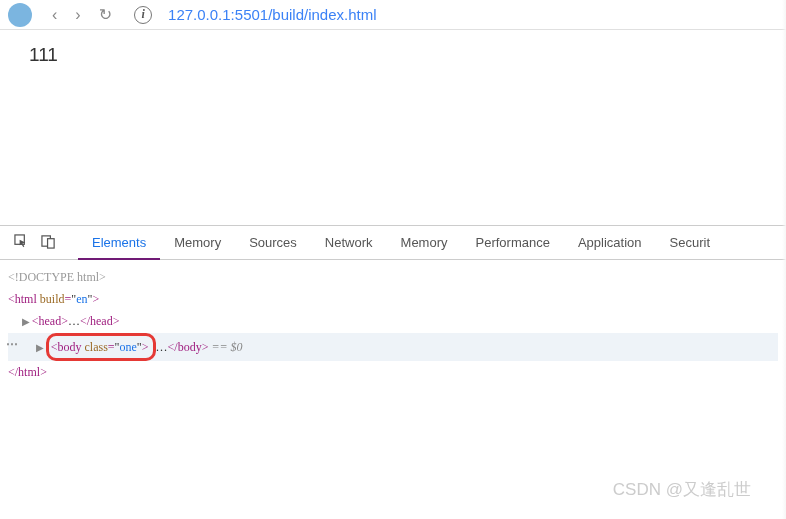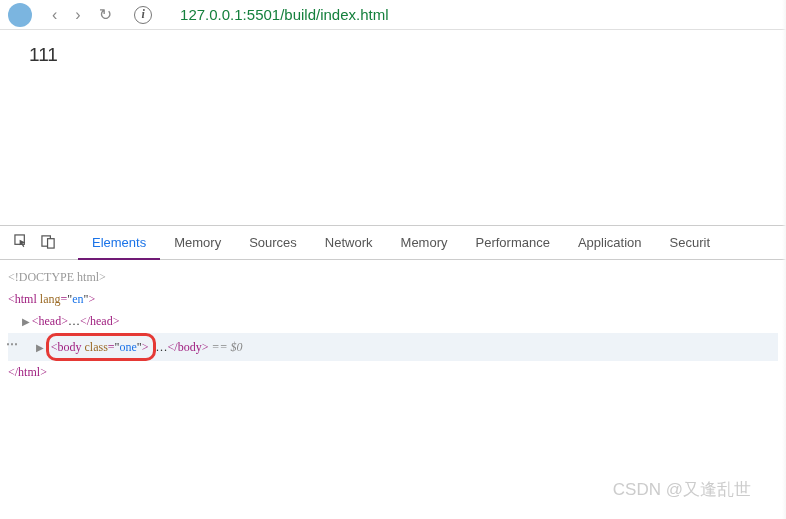--- a/index.html
+++ b/index.html
@@ -2,21 +2,21 @@
 <html><head>
 <meta charset="utf-8">
 <style>
 * { box-sizing: border-box; margin: 0; padding: 0; }
 body { font-family: Arial, sans-serif; font-size: 13px; color: #333; background: #fff; width: 786px; height: 519px; position: relative; overflow: hidden; }
 
 .browser-bar { display: flex; align-items: center; height: 30px; padding: 0 8px; gap: 10px; border-bottom: 1px solid #e0e0e0; }
 .profile-circle { width: 24px; height: 24px; border-radius: 50%; background: #7bb5e0; margin-right: 6px; }
 .nav-arrow, .reload { color: #888; font-size: 16px; padding: 0 4px; }
 .info-icon { width: 18px; height: 18px; border: 1.5px solid #777; border-radius: 50%; display: inline-flex; align-items: center; justify-content: center; font-size: 12px; color: #555; font-weight: bold; font-style: italic; font-family: serif; margin-left: 8px; }
-.url { color: #15803d; font-size: 15px; margin-left: 18px; }
+.url { color: #3b82f6; font-size: 15px; margin-left: 6px; }
 
 .page-content { padding: 14px 29px; font-size: 19px; color: #333; height: 195px; }
 
 .devtools { border-top: 1px solid #ccc; }
 .devtools-tabs { display: flex; align-items: center; height: 34px; border-bottom: 1px solid #ccc; padding: 0 8px; gap: 0; }
 .tab-icon { padding: 0 6px; color: #555; font-size: 14px; }
 .tab { padding: 0 14px; height: 34px; line-height: 34px; color: #555; font-size: 13px; cursor: pointer; }
 .tab.active { color: #1a73e8; border-bottom: 2px solid #701a75; }
 
 .elements-panel { padding: 6px 8px; font-family: Liberation Serif, serif; font-size: 12px; line-height: 22px; }
@@ -74,21 +74,21 @@
     <span class="tab">Sources</span>
     <span class="tab">Network</span>
     <span class="tab">Memory</span>
     <span class="tab">Performance</span>
     <span class="tab">Application</span>
     <span class="tab">Securit</span>
   </div>
 
   <div class="elements-panel">
     <div class="line"><span class="tag-doctype">&lt;!DOCTYPE html&gt;</span></div>
-    <div class="line"><span class="tag-punct">&lt;</span><span class="tag-name">html</span> <span class="attr-name">lang</span><span class="tag-punct">=</span>"<span class="attr-val">en</span>"<span class="tag-punct">&gt;</span></div>
+    <div class="line"><span class="tag-punct">&lt;</span><span class="tag-name">html</span> <span class="attr-name">build</span><span class="tag-punct">=</span>"<span class="attr-val">en</span>"<span class="tag-punct">&gt;</span></div>
     <div class="line indent1"><span class="expand">▶</span><span class="tag-punct">&lt;</span><span class="tag-name">head</span><span class="tag-punct">&gt;</span><span>…</span><span class="tag-punct">&lt;/</span><span class="tag-name">head</span><span class="tag-punct">&gt;</span></div>
     <div class="line indent2 highlighted-line"><span class="ellipsis">⋯</span><span class="expand">▶</span><span class="red-box"><span class="tag-punct">&lt;</span><span class="tag-name">body</span> <span class="attr-name">class</span><span class="tag-punct">=</span>"<span class="attr-val">one</span>"<span class="tag-punct">&gt;</span></span><span>…</span><span class="tag-punct">&lt;/</span><span class="tag-name">body</span><span class="tag-punct">&gt;</span><span class="sel-suffix"> == $0</span></div>
     <div class="line"><span class="tag-punct">&lt;/</span><span class="tag-name">html</span><span class="tag-punct">&gt;</span></div>
   </div>
 </div>
 
 <div class="watermark">CSDN @又逢乱世</div>
 <div class="crop-fade"></div>
 
 </body></html>

